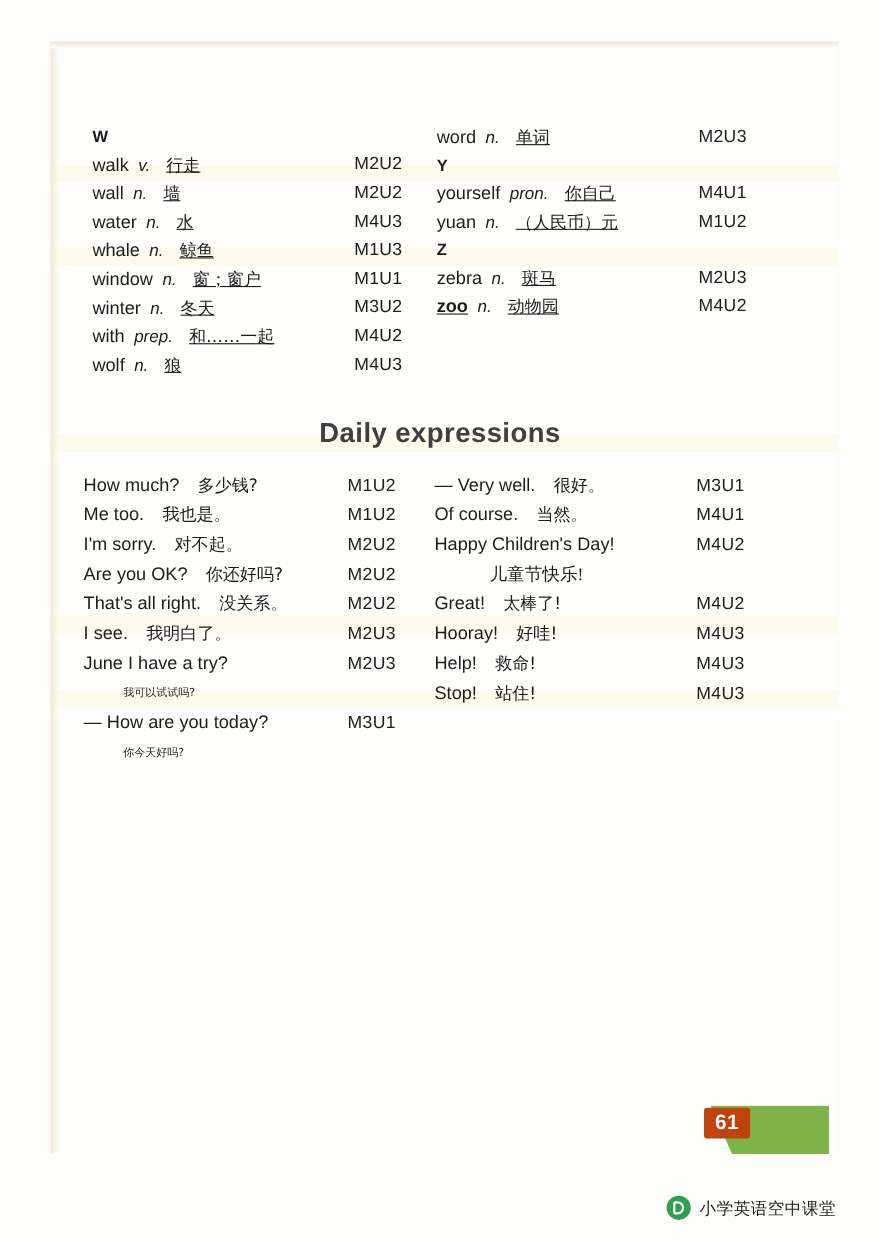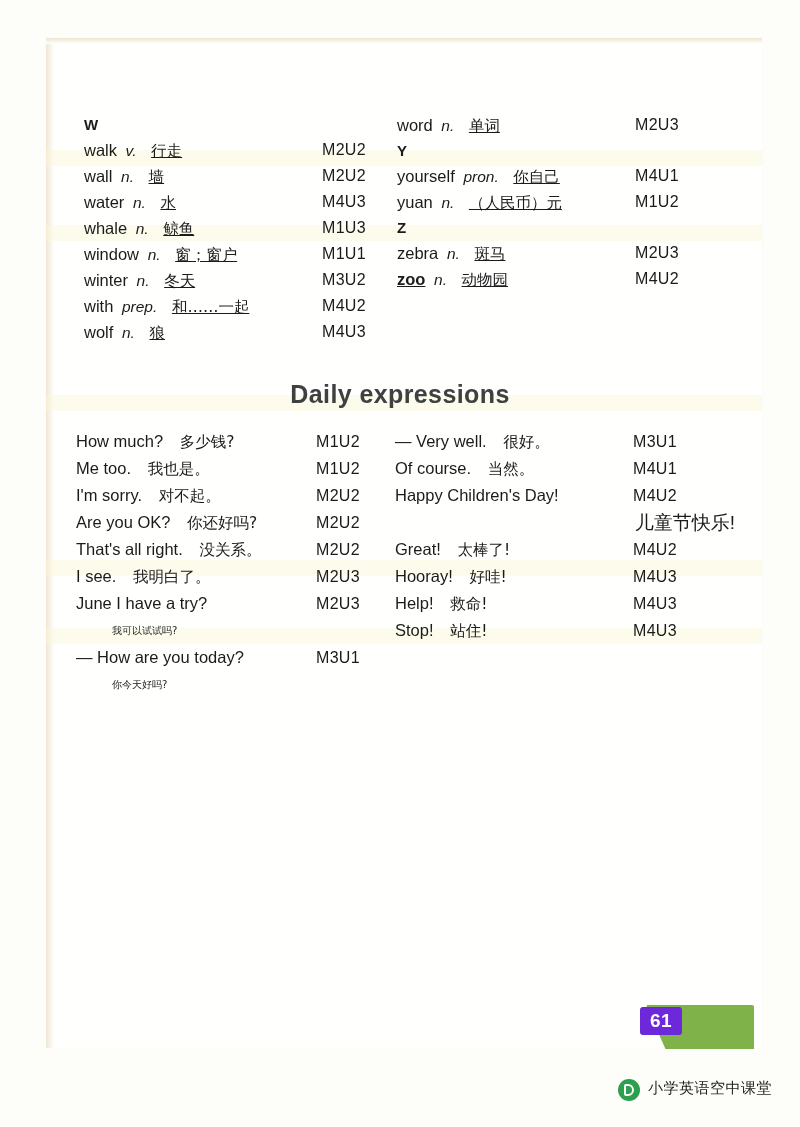--- a/index.html
+++ b/index.html
@@ -167,23 +167,22 @@
   }
   .ecol-left .expr .mod { left: 240px; }
   .ecol-right .expr .mod { left: 238px; }
   .expr.cont {
     padding-left: 36px;
     font-family: "DejaVu Sans", sans-serif;
     font-size: 10px;
   }
   .expr.cont2 {
     padding-left: 50px;
-    font-family: Liberation Sans, sans-serif;
-    font-size: 19px;
-    text-align: right;
+    font-family: Liberation Serif, serif;
+    font-size: 16px;
   }
 
   
   .page-badge-wrap {
     position: absolute;
     right: 46px;
     bottom: 78px;
     width: 130px;
     height: 48px;
   }
@@ -198,36 +197,36 @@
     clip-path: polygon(18% 100%, 0% 0%, 100% 0%, 100% 100%);
   }
   .page-badge-num {
     position: absolute;
     right: 72px;
     bottom: 14px;
     min-width: 42px;
     height: 28px;
     line-height: 28px;
     text-align: center;
-    background: #6d28d9;
+    background: #c2410c;
     color: #ffffff;
     font-size: 19px;
     font-weight: bold;
     border-radius: 3px;
     letter-spacing: 0.5px;
   }
 
   
   .footer {
     position: absolute;
-    right: 28px;
+    right: 40px;
     bottom: 18px;
     height: 30px;
     display: flex;
-    align-items: flex-start;
+    align-items: flex-end;
     gap: 8px;
   }
   .footer-logo {
     width: 22px;
     height: 22px;
     border-radius: 50%;
     background: #2e9e4f;
     position: relative;
     flex: none;
   }

